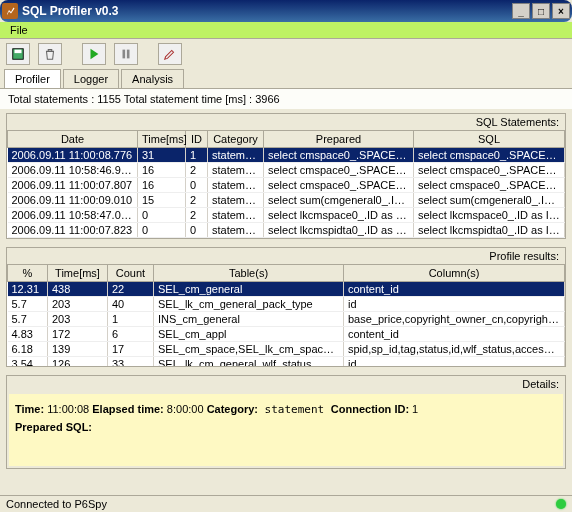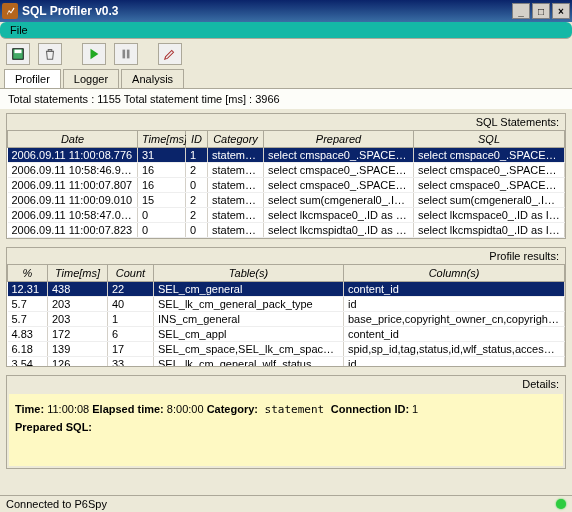--- a/index.html
+++ b/index.html
@@ -1,34 +1,34 @@
 <!DOCTYPE html>
 <html><head>
 <meta charset="utf-8">
 <style>
 * { box-sizing: border-box; margin: 0; padding: 0; font-family: Tahoma, sans-serif; font-size: 11px; }
 body { background: #ece9d8; width: 572px; height: 512px; overflow: hidden; display: flex; flex-direction: column; }
-.titlebar { background: linear-gradient(#0a246a, #3a6ea5); color: #fff; height: 22px; display: flex; align-items: center; padding: 0 2px; }
+.titlebar { background: linear-gradient(#0a246a, #3a6ea5); color: #fff; height: 22px; display: flex; align-items: center; padding: 0 2px; border-radius: 8px; }
 .titlebar .icon { width: 16px; height: 16px; margin-right: 4px; background: #b5651d; border-radius: 2px; position: relative; }
 .titlebar .icon::after { content: ""; position: absolute; inset: 3px; background: #fff; clip-path: polygon(20% 80%, 40% 40%, 60% 60%, 85% 15%, 95% 25%, 60% 75%, 40% 55%, 20% 90%); }
 .titlebar .title { flex: 1; font-weight: bold; font-size: 12px; }
 .winbtn { width: 18px; height: 16px; background: #d4d0c8; border: 1px solid #808080; margin-left: 2px; display: flex; align-items: center; justify-content: center; color: #000; font-weight: bold; font-size: 10px; }
-.menubar { background: #14b8a6; padding: 2px 4px; border-bottom: 1px solid #aca899; border-radius: 6px; }
+.menubar { background: #bef264; padding: 2px 4px; border-bottom: 1px solid #aca899; }
 .menubar span { padding: 2px 6px; }
 .toolbar { background: #ece9d8; padding: 4px 6px; display: flex; gap: 8px; align-items: center; }
 .tbtn { width: 24px; height: 22px; border: 1px solid #aca899; background: #f0f0f0; display: flex; align-items: center; justify-content: center; }
 .tbtn svg { width: 14px; height: 14px; }
 .tabs { display: flex; padding: 0 4px; }
 .tab { padding: 3px 10px; border: 1px solid #aca899; border-bottom: none; background: #ece9d8; margin-right: 2px; position: relative; }
 .tab.active { background: #ffffff; z-index: 2; }
 .stats { padding: 4px 8px; background: #fdfdf9; border-top: 1px solid #aca899; }
 .panel { margin: 4px 6px; border: 1px solid #aca899; background: #ece9d8; }
 .panel-head { padding: 2px 6px; font-size: 11px; text-align: right; }
 .grid { width: 100%; background: #fff; border-collapse: collapse; table-layout: fixed; }
-.grid th { background: #ece9d8; border: 1px solid #aca899; padding: 2px 4px; font-weight: normal; text-align: center; position: relative; font-style: italic; }
+.grid th { background: #ece9d8; border: 1px solid #aca899; padding: 2px 4px; font-weight: normal; text-align: center; position: relative; }
 .grid td { border-right: 1px solid #d4d0c8; border-bottom: 1px solid #eee; padding: 1px 4px; white-space: nowrap; overflow: hidden; text-overflow: ellipsis; }
 .grid tr.selected td { background: #0a246a; color: #fff; }
 .scrollarea { height: 108px; overflow-y: scroll; overflow-x: hidden; }
 .scrollarea2 { height: 102px; overflow-y: scroll; overflow-x: hidden; }
 .details { margin: 4px 6px; border: 1px solid #aca899; background: #ece9d8; }
 .details-body { background: #fef9c3; margin: 2px; padding: 6px; height: 72px; overflow-y: scroll; font-family: 'Times New Roman', serif; font-size: 13px; line-height: 1.4; }
 .details-body b { font-weight: bold; }
 .details-body .mono { font-family: monospace; font-size: 11px; }
 .statusbar { border-top: 1px solid #aca899; padding: 2px 6px; display: flex; align-items: center; margin-top: auto; }
 .led { width: 10px; height: 10px; border-radius: 50%; margin-left: auto; }

